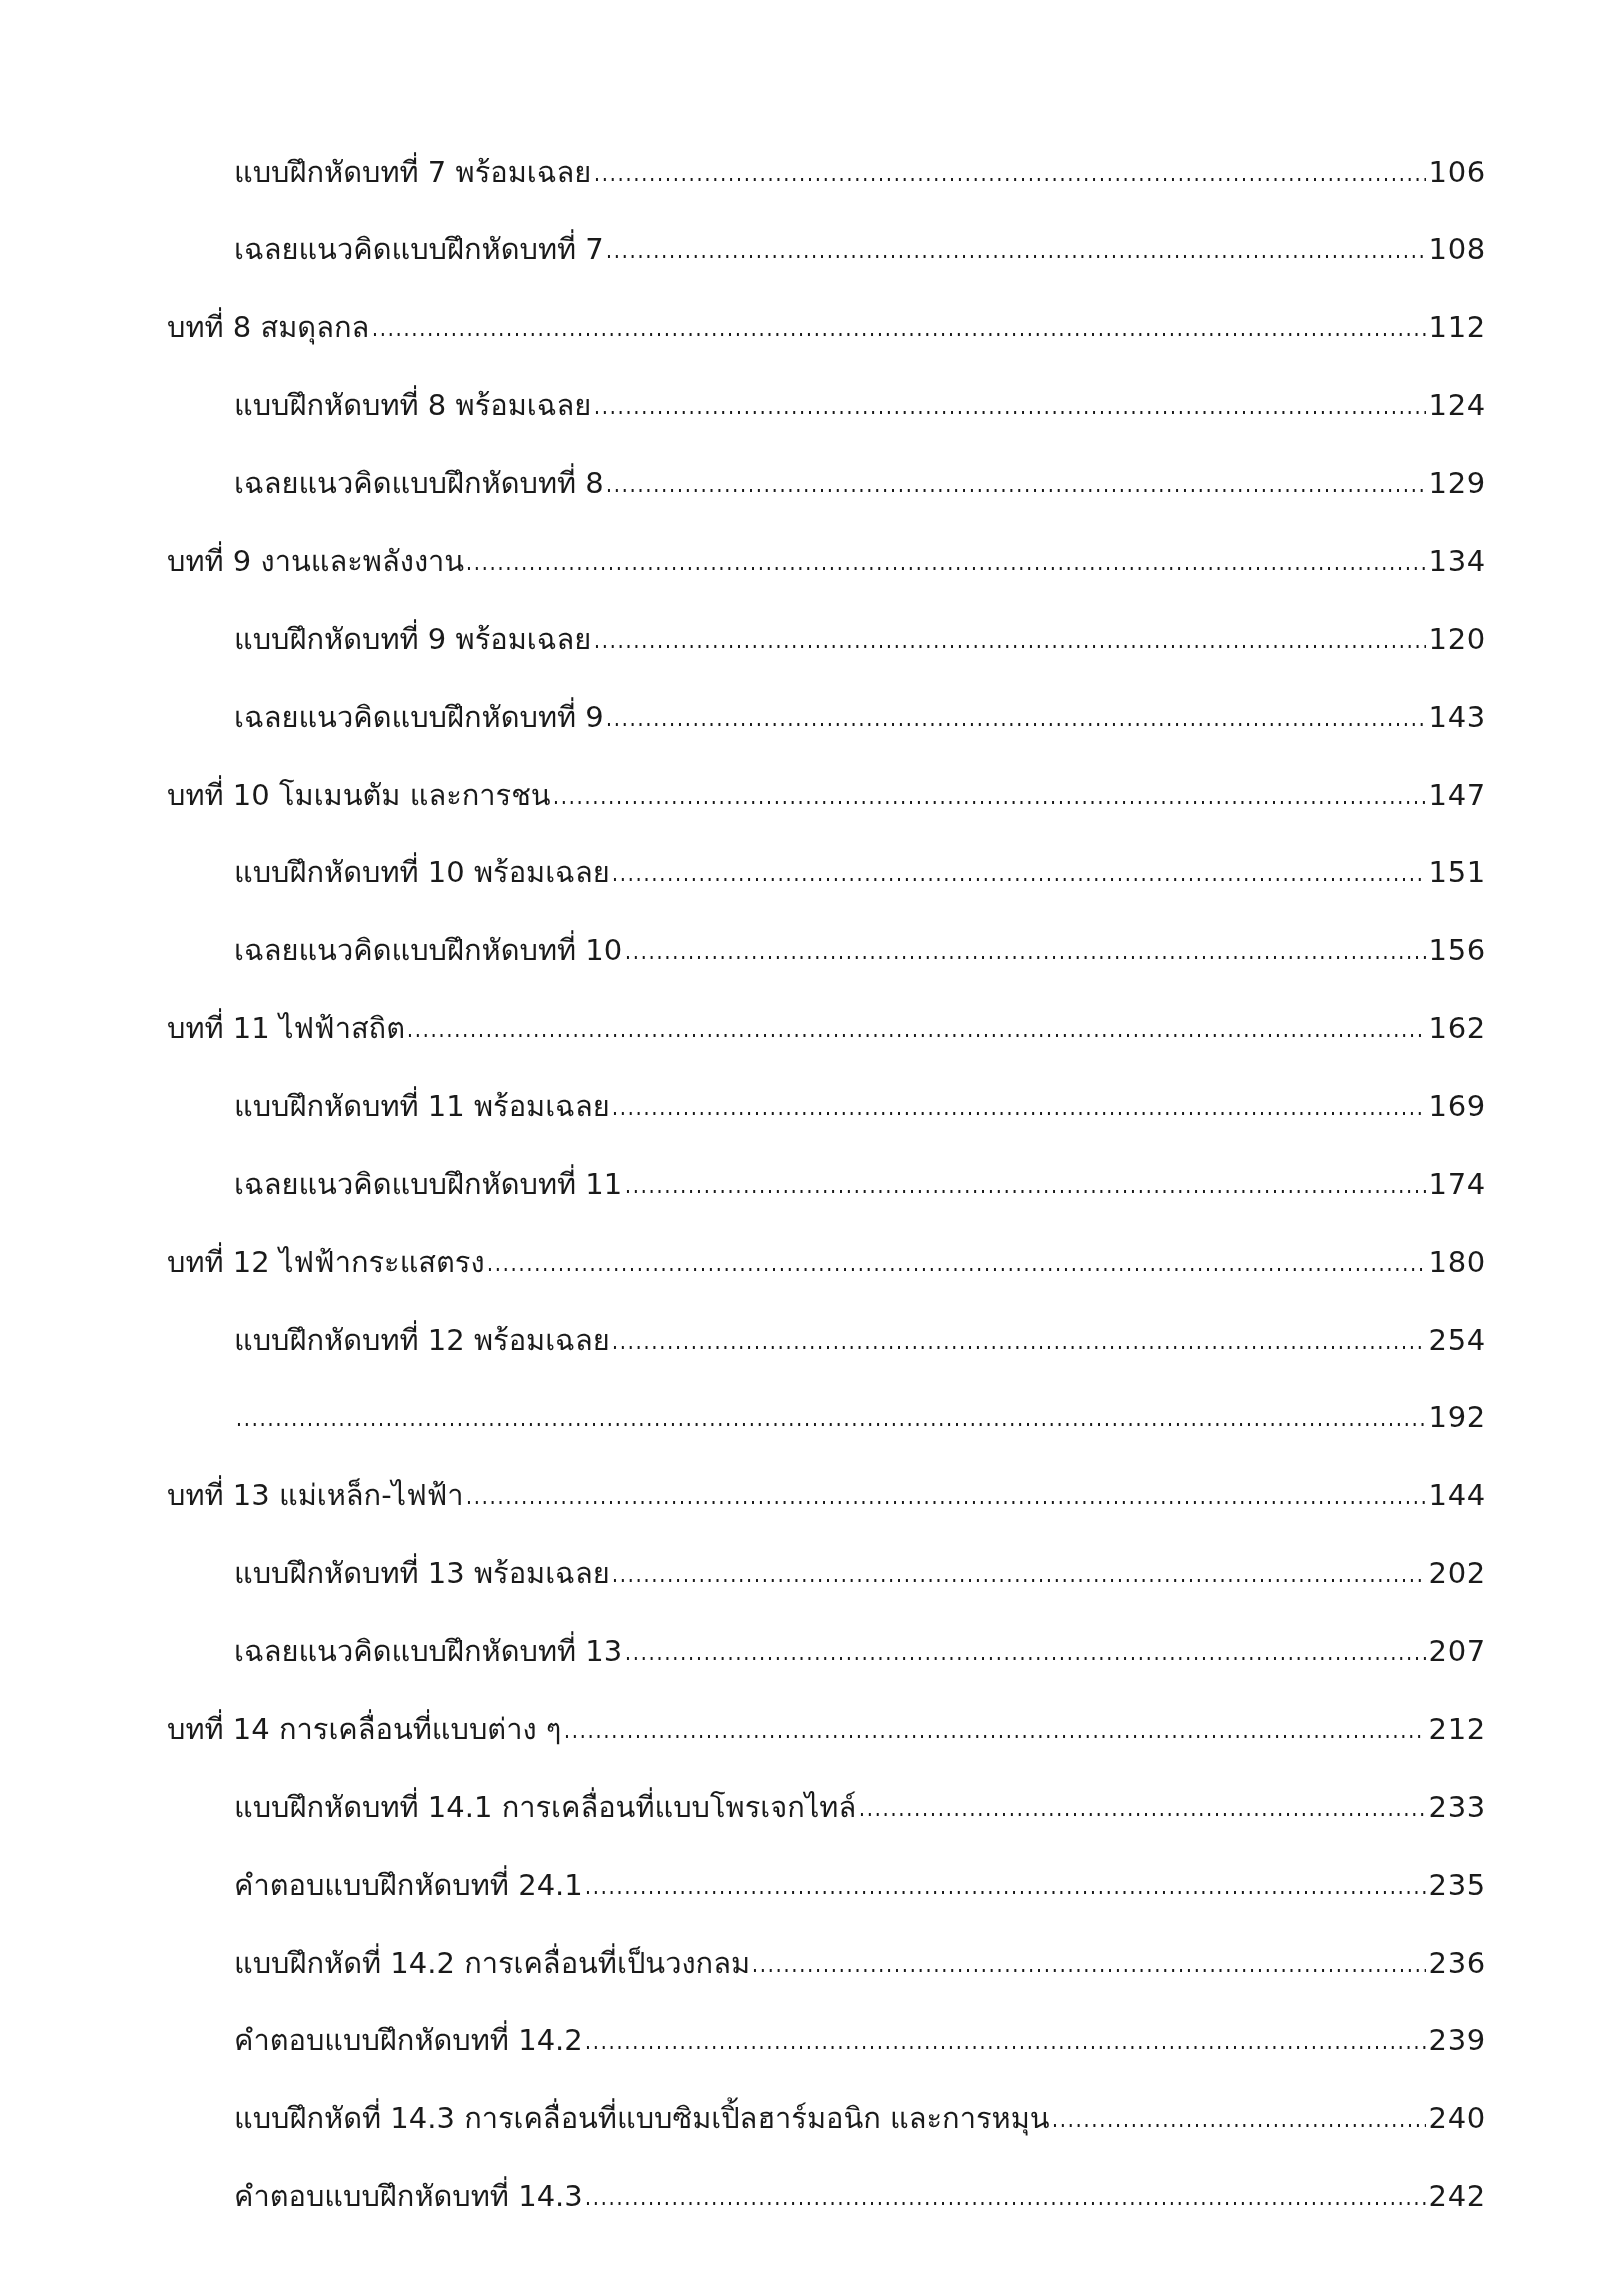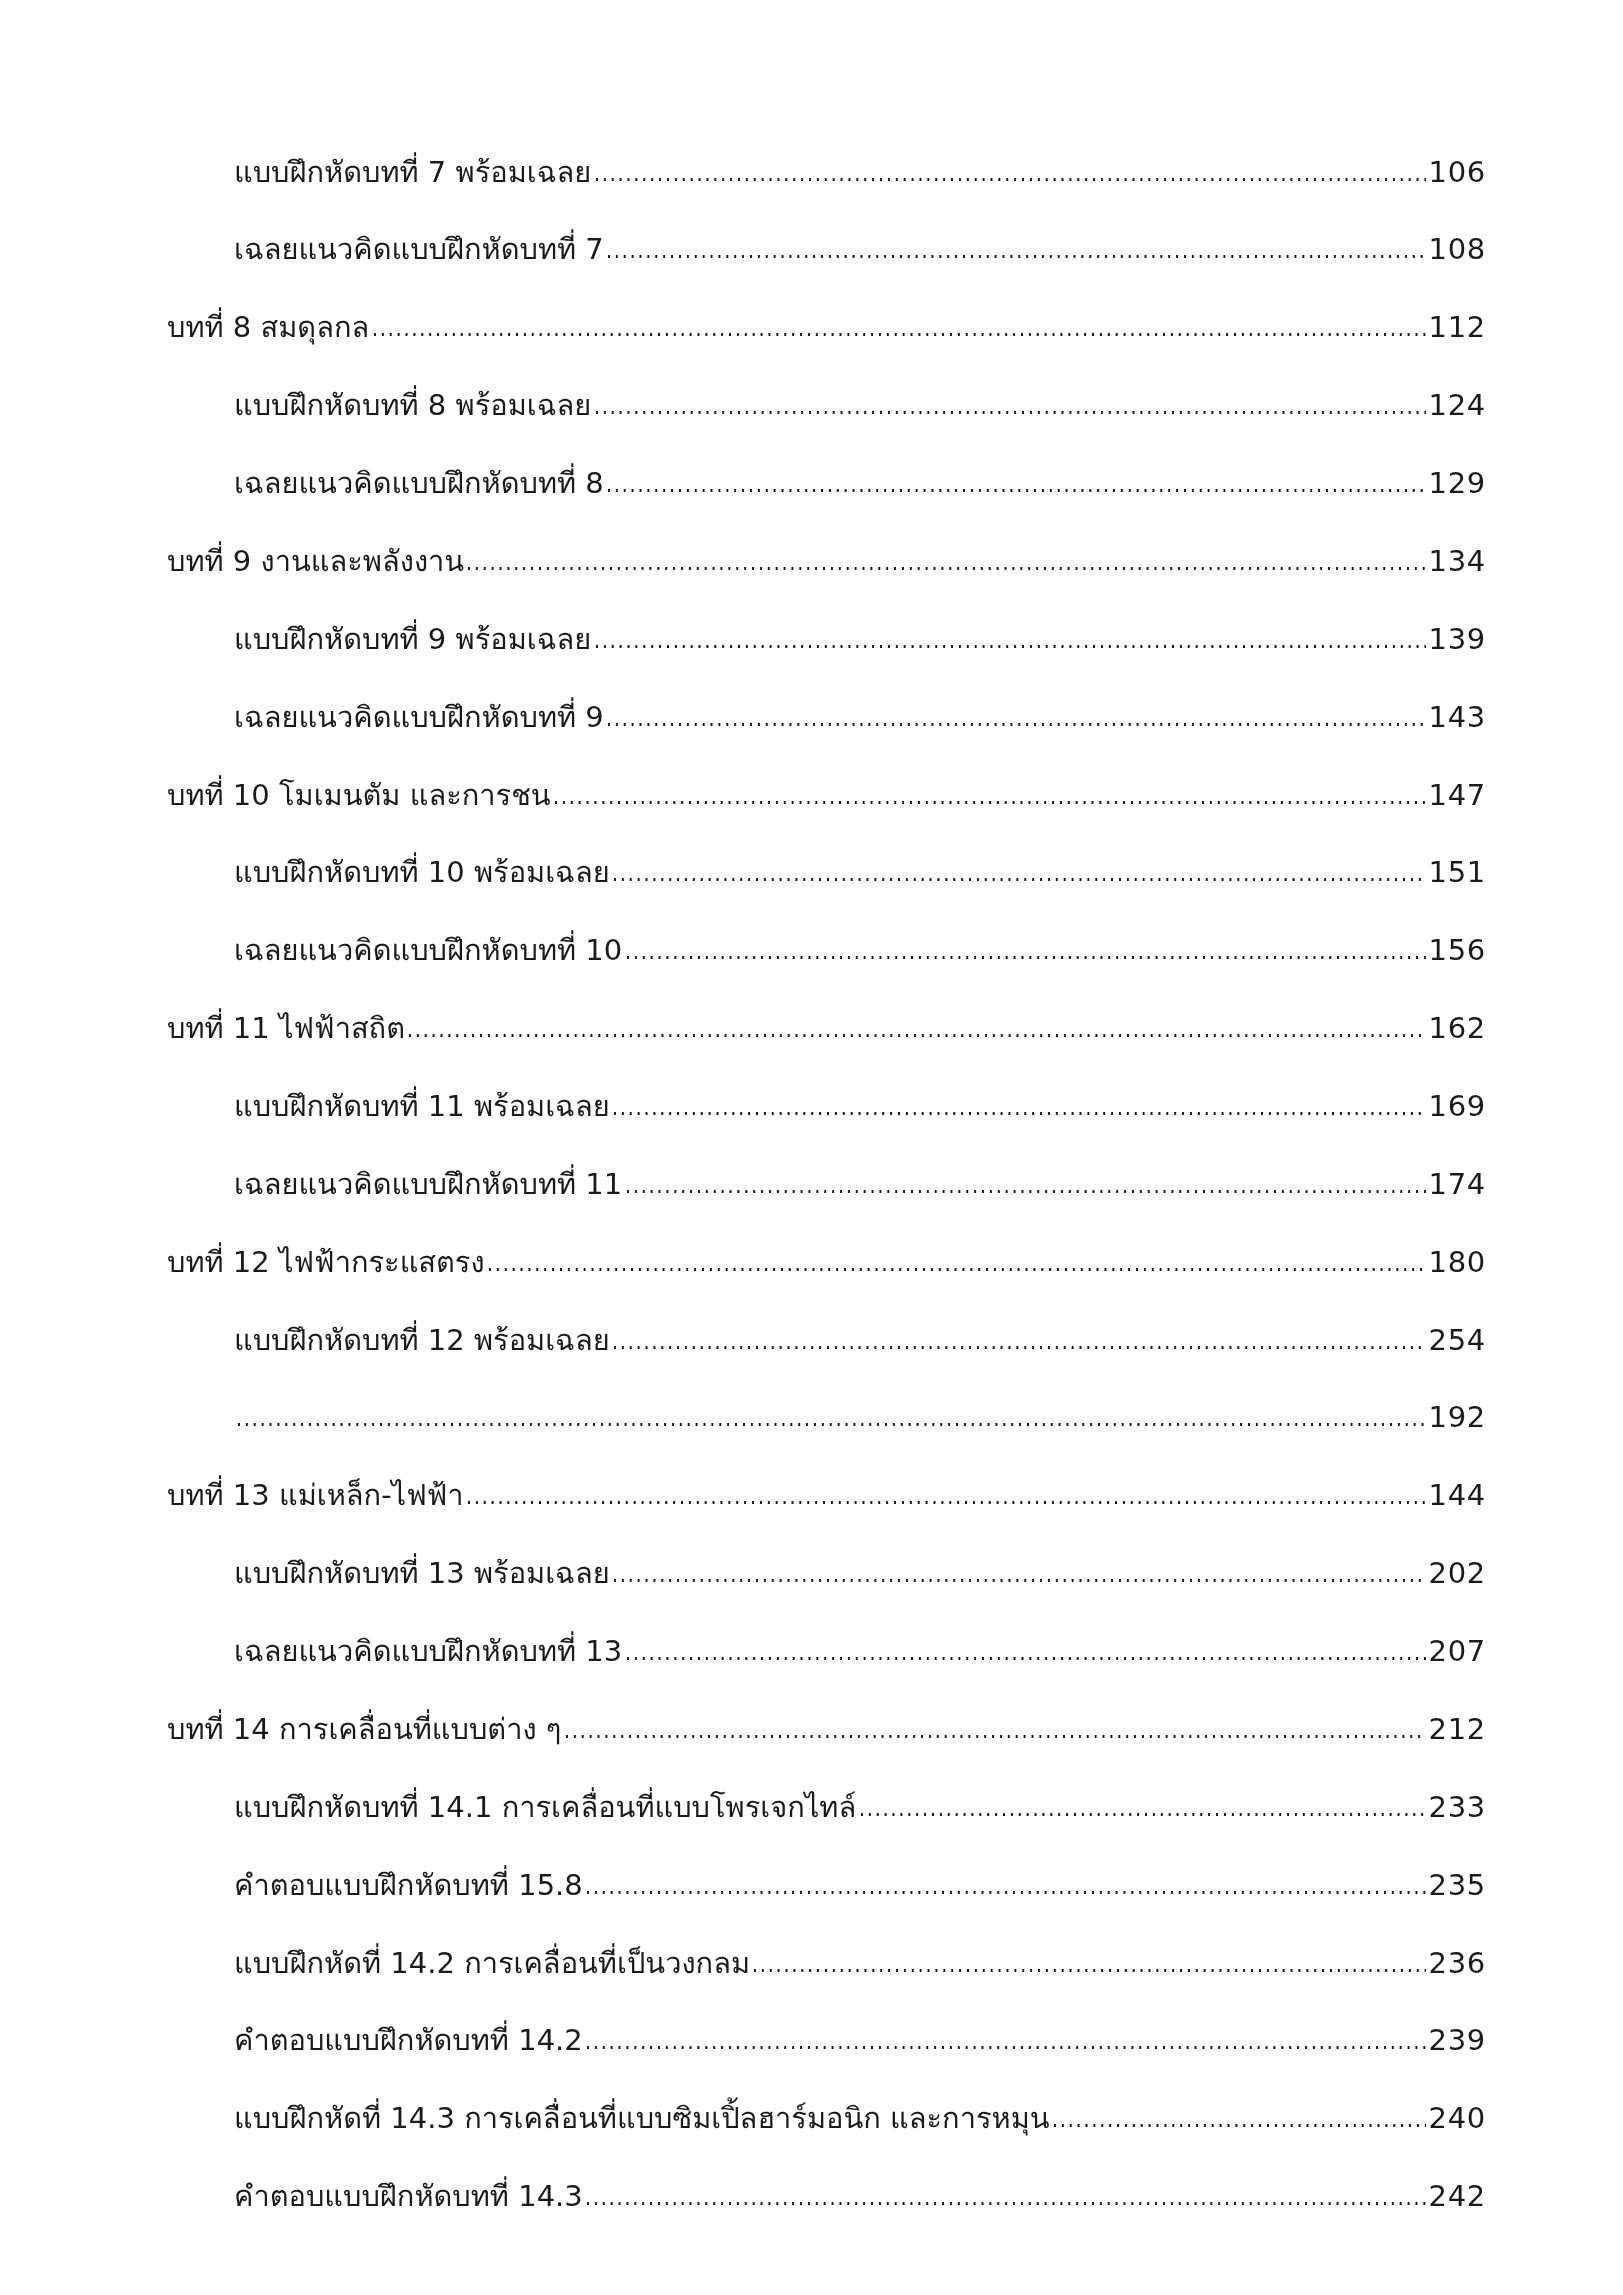--- a/index.html
+++ b/index.html
@@ -111,21 +111,21 @@
     <div class="toc-entry">
       <span class="entry-title"><span class="chapter-prefix">บทที่ 9</span><span> งานและพลังงาน</span></span>
       <span class="leader"></span>
       <span class="page-num">134</span>
     </div>
   </div>
   <div class="toc-line sub" style="top:580px">
     <div class="toc-entry">
       <span class="entry-title">แบบฝึกหัดบทที่ 9 พร้อมเฉลย</span>
       <span class="leader"></span>
-      <span class="page-num">139</span>
+      <span class="page-num">120</span>
     </div>
   </div>
   <div class="toc-line sub" style="top:658px">
     <div class="toc-entry">
       <span class="entry-title">เฉลยแนวคิดแบบฝึกหัดบทที่ 9</span>
       <span class="leader"></span>
       <span class="page-num">143</span>
     </div>
   </div>
   <div class="toc-line chapter" style="top:736px">
@@ -220,21 +220,21 @@
   </div>
   <div class="toc-line sub" style="top:1748px">
     <div class="toc-entry">
       <span class="entry-title">แบบฝึกหัดบทที่ 14.1 การเคลื่อนที่แบบโพรเจกไทล์</span>
       <span class="leader"></span>
       <span class="page-num">233</span>
     </div>
   </div>
   <div class="toc-line sub" style="top:1826px">
     <div class="toc-entry">
-      <span class="entry-title">คำตอบแบบฝึกหัดบทที่ 15.8</span>
+      <span class="entry-title">คำตอบแบบฝึกหัดบทที่ 24.1</span>
       <span class="leader"></span>
       <span class="page-num">235</span>
     </div>
   </div>
   <div class="toc-line sub" style="top:1904px">
     <div class="toc-entry">
       <span class="entry-title">แบบฝึกหัดที่ 14.2 การเคลื่อนที่เป็นวงกลม</span>
       <span class="leader"></span>
       <span class="page-num">236</span>
     </div>

